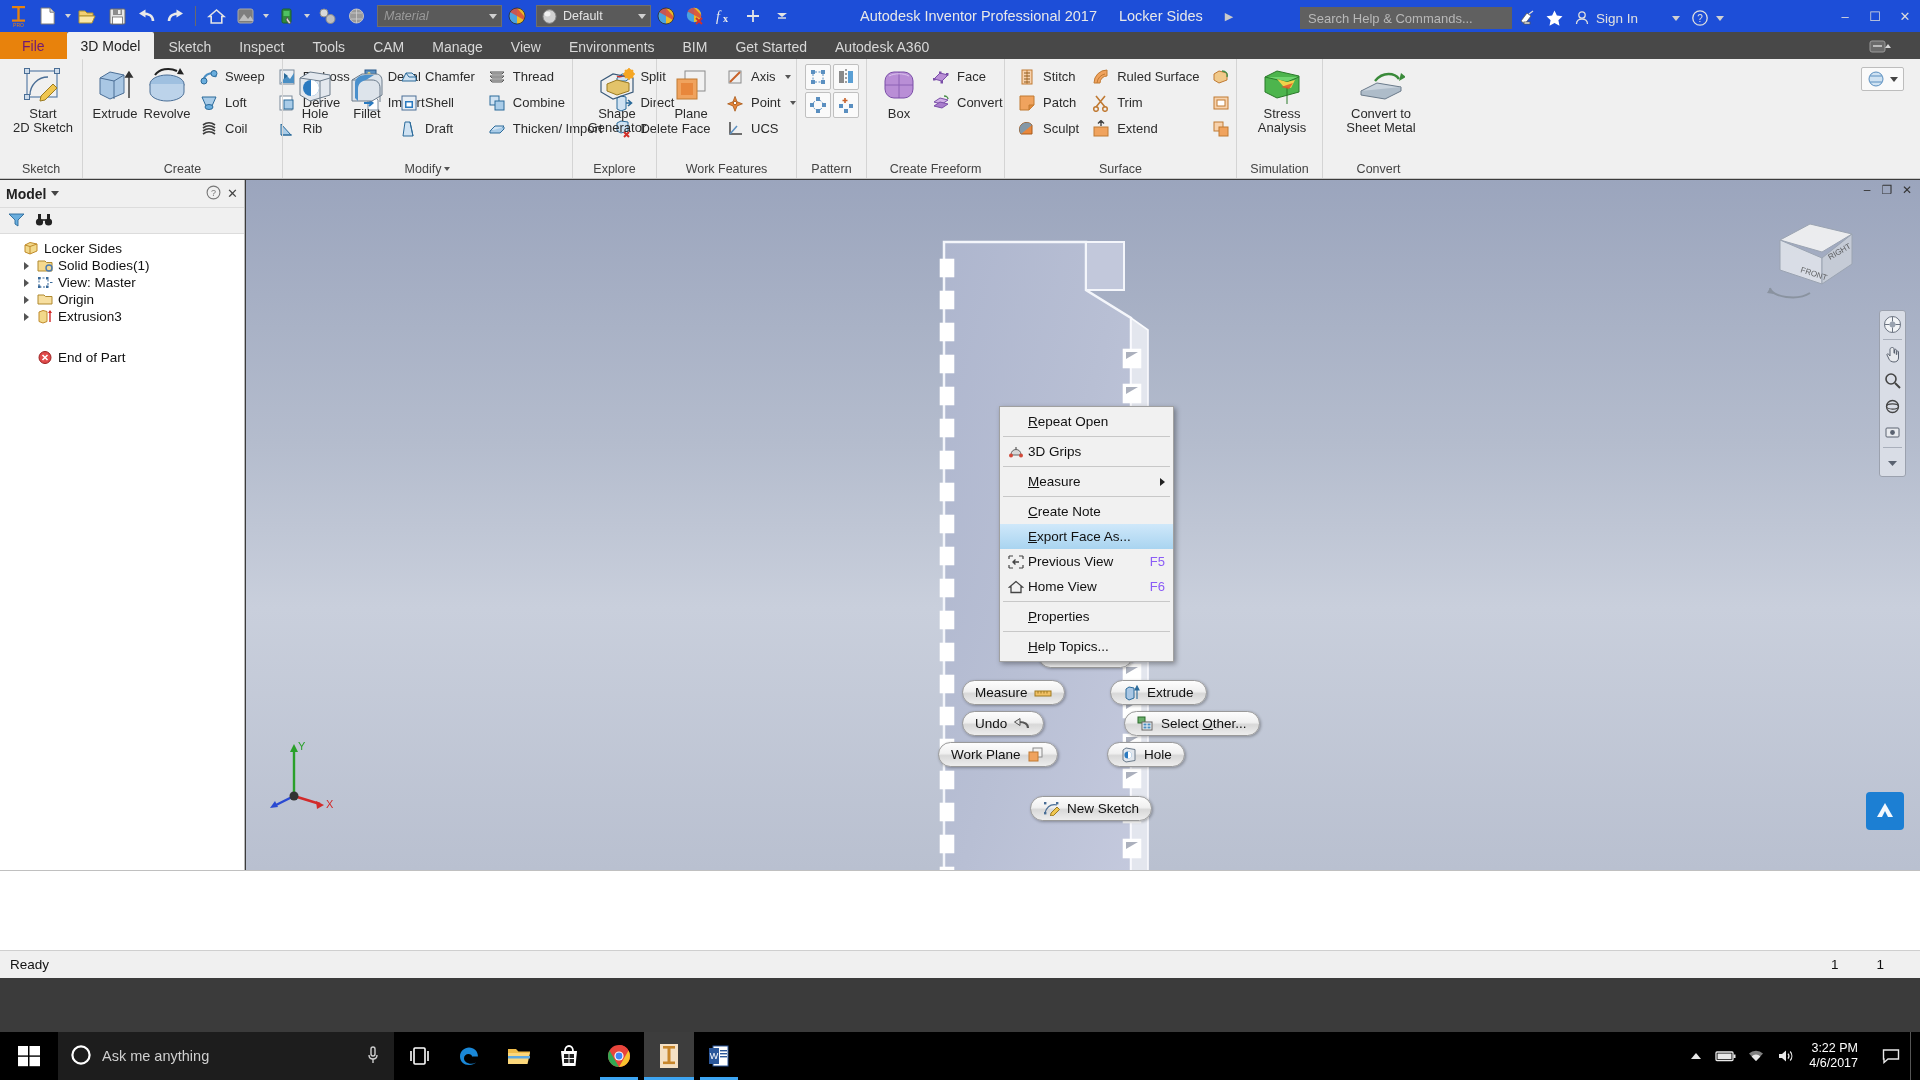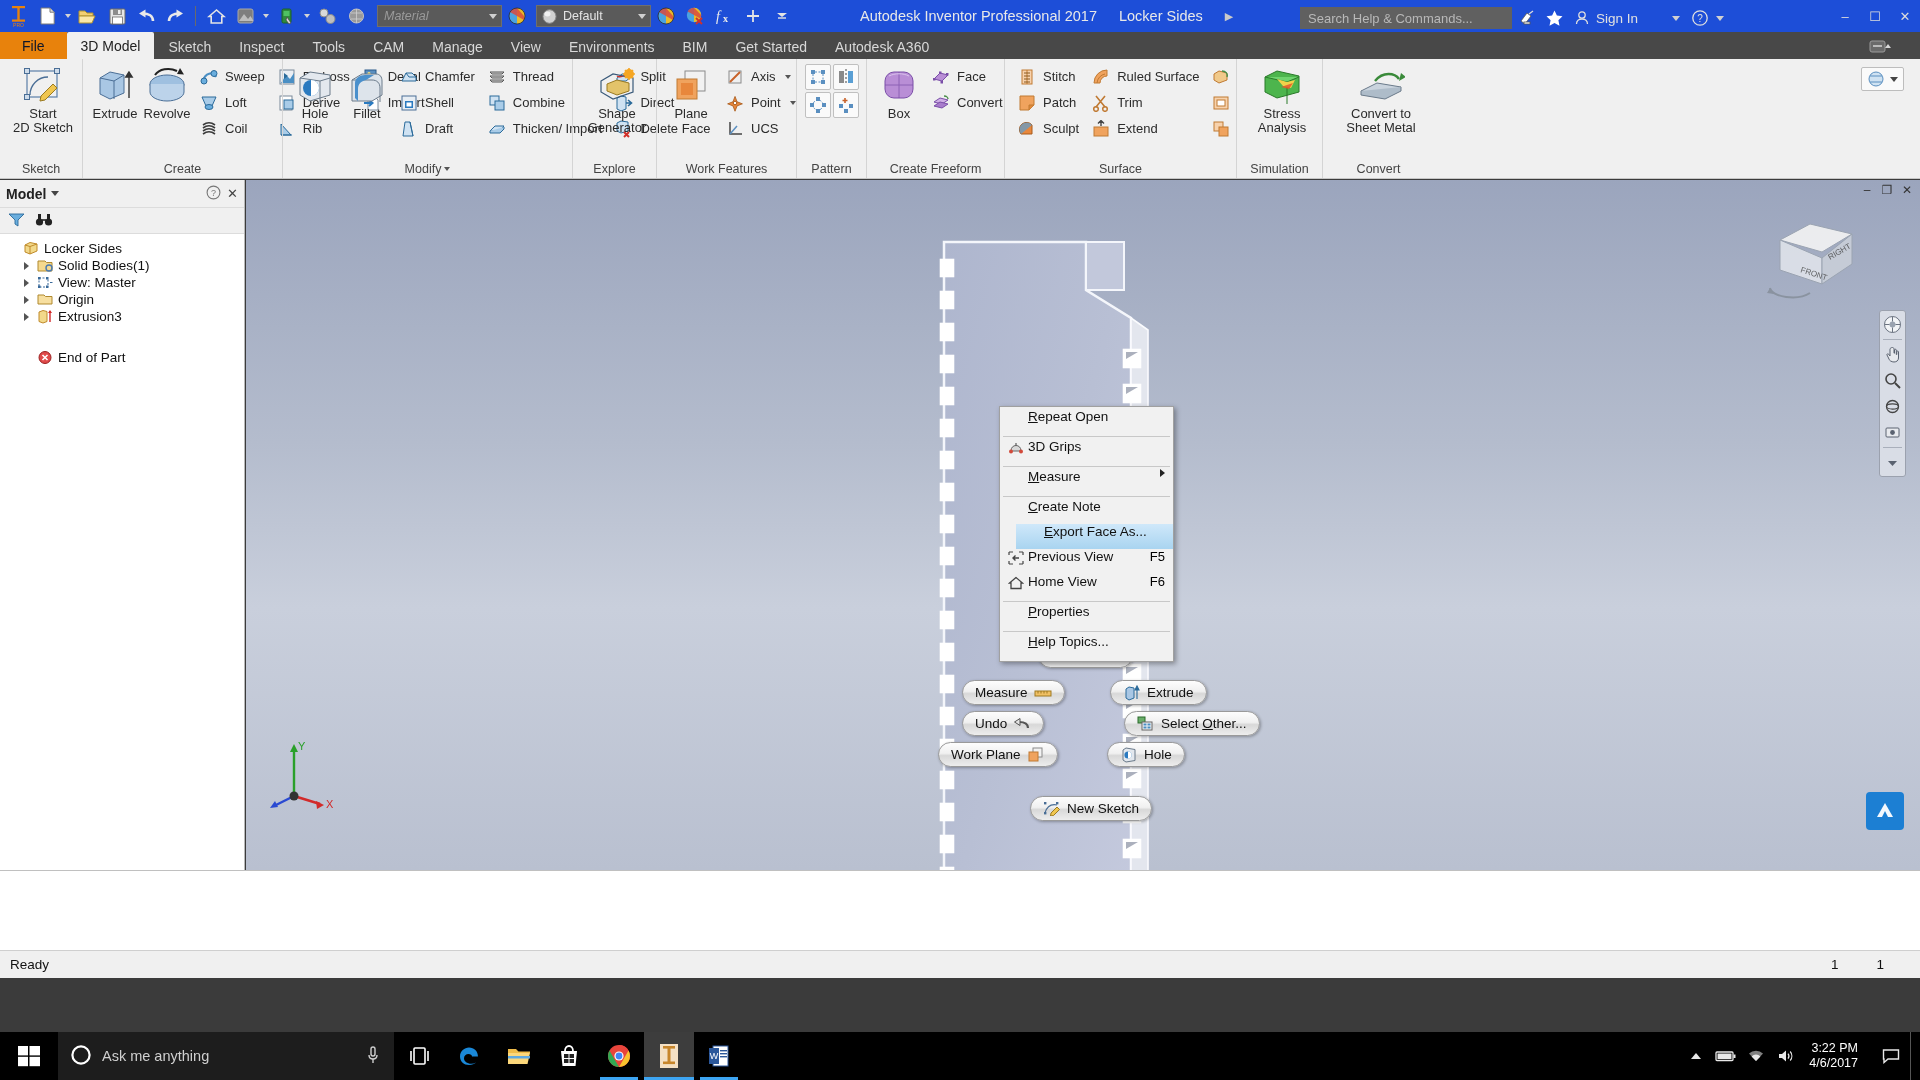--- a/index.html
+++ b/index.html
@@ -61,21 +61,21 @@
 
   
   .tabsbar {
     position:absolute; top:32px; left:0; width:1920px; height:27px;
     background:#484848; display:flex; align-items:flex-end;
   }
   .tab {
     height:25px; padding:0 14px; display:flex; align-items:center;
     color:#d8d8d8; font-size:14px; cursor:pointer; white-space:nowrap;
   }
-  .tab.file { background:#e8820c; color:#0f172a; height:27px; padding:0 22px; }
+  .tab.file { background:#e8820c; color:#701a75; height:27px; padding:0 22px; }
   .tab.active { background:#f0f0f0; color:#222; height:27px; border-top-left-radius:2px; border-top-right-radius:2px; }
   .tabflag { position:absolute; right:26px; bottom:2px; width:26px; height:20px;
     display:flex; align-items:center; justify-content:center; cursor:pointer; }
 
   
   .ribbon {
     position:absolute; top:59px; left:0; width:1920px; height:120px;
     background:#f0f0f0; display:flex; align-items:stretch;
     border-bottom:1px solid #c6c6c6;
   }
@@ -162,27 +162,27 @@
     background:#1c7fd3; border-radius:4px; display:flex; align-items:center; justify-content:center; cursor:pointer;
   }
 
   
   .ctxmenu {
     position:absolute; left:999px; top:406px; width:175px;
     background:#f1f1f1; border:1px solid #a0a0a0; box-shadow:2px 2px 5px rgba(0,0,0,.35);
     padding:2px 0; font-size:13.5px; color:#111; z-index:40;
   }
   .ctxitem {
-    height:25px; display:flex; align-items:flex-start; padding:0 8px 0 4px; cursor:pointer; position:relative;
-  }
-  .ctxitem.sel { background:linear-gradient(to bottom,#cfe8fa,#a9d4f0);margin-left:16px; }
+    height:25px; display:flex; align-items:center; padding:0 8px 0 4px; cursor:pointer; position:relative;
+  }
+  .ctxitem.sel { background:linear-gradient(to bottom,#cfe8fa,#a9d4f0); }
   .ctxicon { width:24px; height:18px; display:flex; align-items:center; justify-content:center; flex:0 0 24px; }
   .ctxlb { flex:1; white-space:nowrap; }
   .ctxlb u { text-decoration:underline; }
-  .ctxkey { color:#000000; font-size:13px; margin-left:12px; }
+  .ctxkey { color:#8b5cf6; font-size:13px; margin-left:12px; }
   .ctxarrow { border-top:4px solid transparent; border-bottom:4px solid transparent; border-left:5px solid #222; margin-left:6px; }
   .ctxsep { height:1px; background:#c8c8c8; margin:2px 3px; }
 
   
   .pill {
     position:absolute; height:25px; border-radius:13px;
     background:linear-gradient(to bottom,#fdfdfd 0%,#f0f0f0 45%,#d8d8d8 55%,#ededed 100%);
     border:1px solid #9a9a9a; box-shadow:1px 1px 3px rgba(0,0,0,.3);
     display:flex; align-items:center; gap:6px; padding:0 12px;
     font-size:13.5px; color:#111; cursor:pointer; white-space:nowrap; z-index:30;

